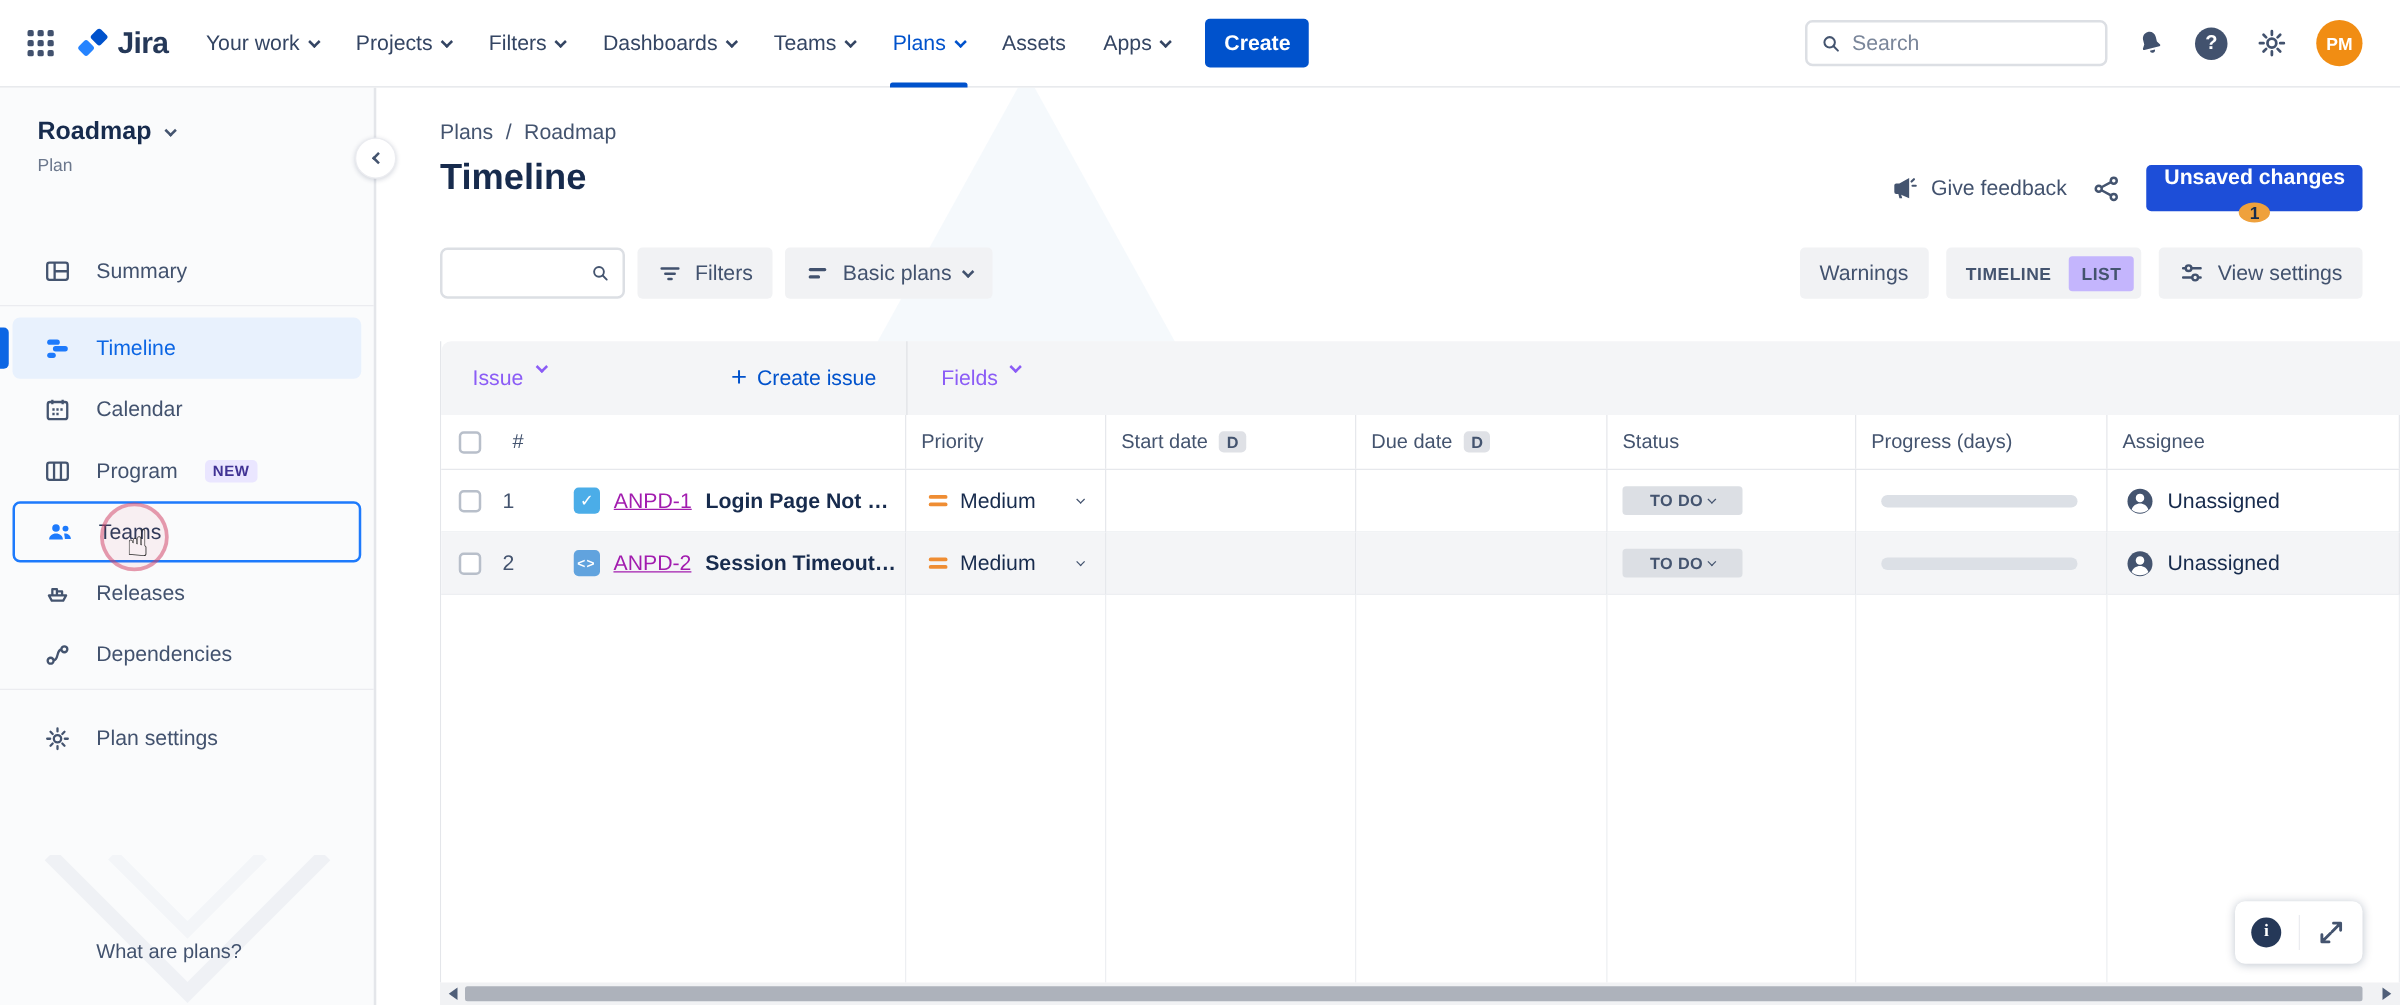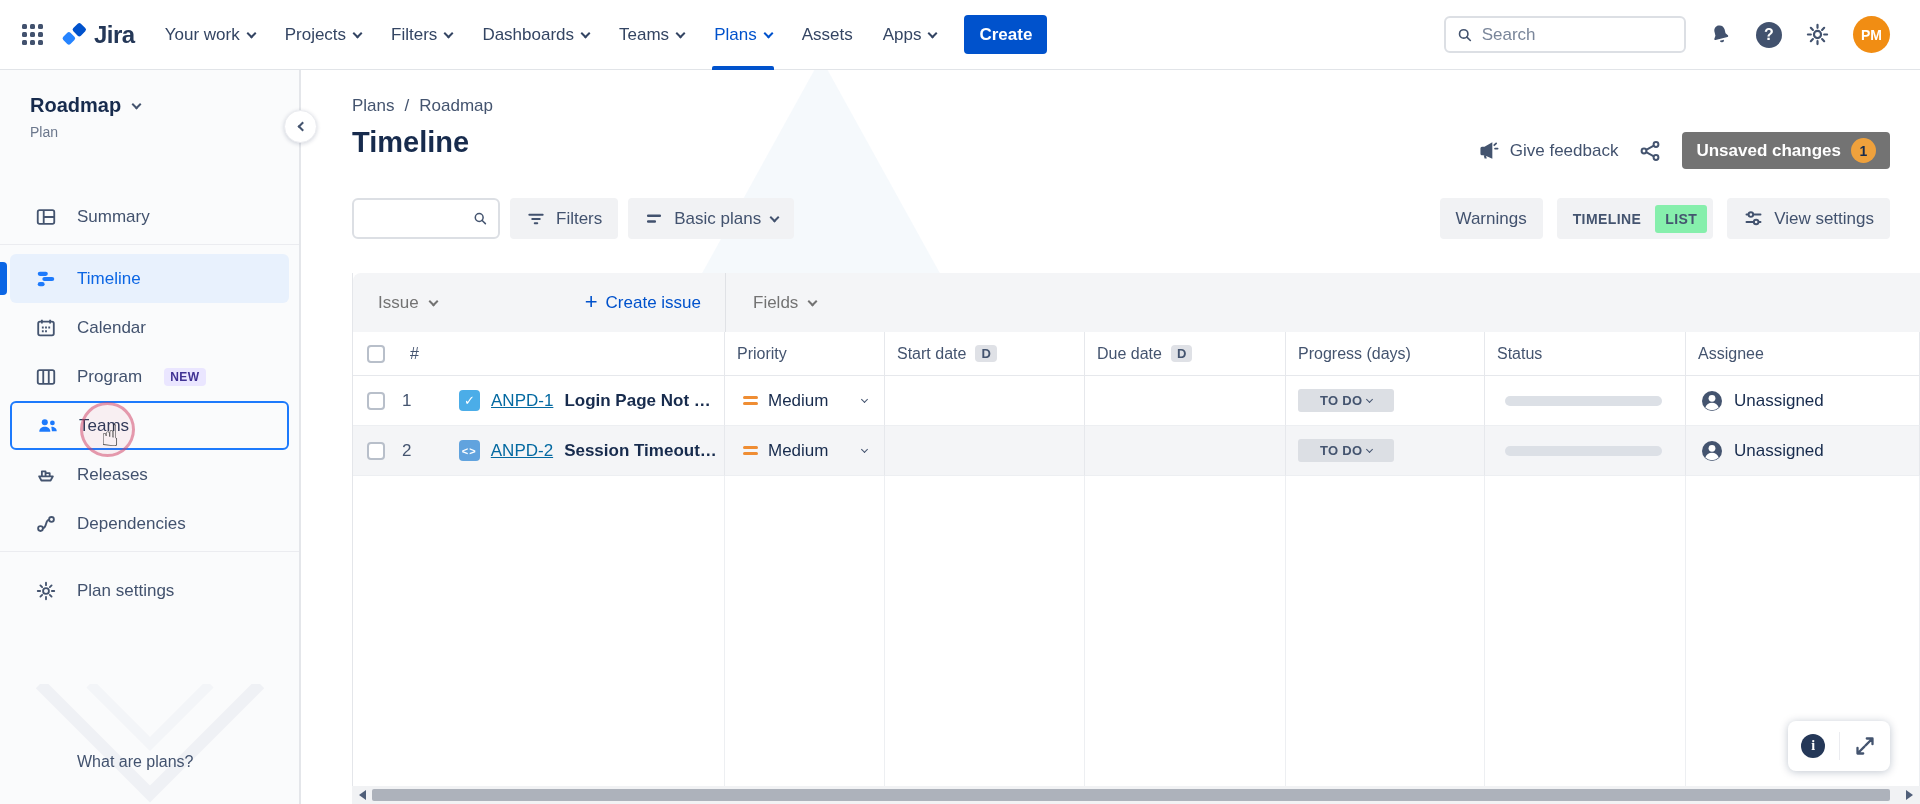--- a/index.html
+++ b/index.html
@@ -76,44 +76,44 @@
   .wm1 { left:310px; top:-12px; width:420px; height:380px; background:#F3F7FB;
     clip-path:polygon(50% 0,0 100%,100% 100%); opacity:.8; }
   .wm2 { left:120px; top:420px; width:460px; height:240px; background:#F6F9FC;
     clip-path:polygon(0 0,50% 100%,100% 0,88% 0,50% 76%,12% 0); opacity:.8; }
   .breadcrumbs { position:absolute; left:51px; top:26px; display:flex; gap:10px; font-size:17px; color:#44546F; z-index:2;}
   .breadcrumbs a { color:#44546F; text-decoration:none; cursor:pointer; }
   .page-title { position:absolute; left:51px; top:56px; font-size:29px; font-weight:700; color:#172B4D; z-index:2; }
   .head-actions { position:absolute; right:30px; top:62px; display:flex; align-items:center; gap:20px; z-index:2; }
   .feedback { display:flex; align-items:center; gap:10px; font-size:17px; color:#42526E; cursor:pointer; }
   .share-btn { cursor:pointer; }
-  .unsaved-btn { background:#737373; color:#fff; border:none; border-radius:4px; height:37px;
-    font-size:17px; font-weight:600; padding:0 14px; display:flex; align-items:center; gap:10px; cursor:pointer; }
+  .unsaved-btn { background:#1d4ed8; color:#fff; border:none; border-radius:4px; height:37px;
+    font-size:17px; font-weight:600; padding:0 14px; display:flex; align-items:center; gap:10px; cursor:pointer;flex-direction:column; }
   .unsaved-badge { width:25px; height:25px; border-radius:50%; background:#EFA13C; color:#172B4D;
     font-size:14px; font-weight:700; display:flex; align-items:center; justify-content:center; }
 
   .toolbar { position:absolute; left:51px; right:30px; top:128px; display:flex; align-items:center; z-index:2; }
   .tb-search { width:148px; height:41px; border:2px solid #DCDFE4; border-radius:6px; background:#fff;
     display:flex; align-items:center; padding:0 10px; }
   .tb-search input { border:none; outline:none; width:100%; font-size:17px; background:transparent; }
   .tb-btn { height:41px; background:#F1F2F4; border:none; border-radius:4px; display:flex; align-items:center;
     gap:10px; padding:0 16px; font-size:17px; font-weight:500; color:#42526E; cursor:pointer; }
   .tb-btn .chev { color:#42526E; }
   .tb-left { display:flex; align-items:center; gap:10px; }
   .tb-right { margin-left:auto; display:flex; align-items:flex-start; gap:14px; }
   .seg { background:#F1F2F4; border-radius:4px; height:41px; display:flex; align-items:center; padding:0 6px; gap:4px; }
   .seg .seg-opt { font-size:14px; font-weight:700; color:#44546F; letter-spacing:.4px; padding:6px 10px;
     border-radius:3px; cursor:pointer; }
-  .seg .seg-opt.selected { background:#86efac; }
+  .seg .seg-opt.selected { background:#c4b5fd; }
 
   
   .table { position:absolute; left:51px; top:203px; right:0; bottom:18px; border-left:1px solid #E4E6EA; z-index:2; background:transparent; }
   .issue-bar { height:59px; background:#F4F5F7; border-radius:8px 0 0 0; display:flex; align-items:center; }
   .ib-first { width:372px; display:flex; align-items:center; padding:0 24px 0 25px; }
-  .menu-btn { display:flex; align-items:center; gap:11px; font-size:17px; font-weight:500; color:#737373; cursor:pointer; }
+  .menu-btn { display:flex; align-items:flex-start; gap:11px; font-size:17px; font-weight:500; color:#8b5cf6; cursor:pointer; }
   .create-issue { margin-left:auto; display:flex; align-items:center; gap:8px; color:#0052CC;
     font-size:17px; font-weight:500; cursor:pointer; }
   .plus-glyph { font-size:22px; font-weight:500; line-height:1; margin-top:-2px; }
   .ib-div { width:1px; height:59px; background:#E0E2E6; }
   .fields-menu { margin-left:27px; }
   .grid { display:grid; grid-template-columns:372px 160px 200px 201px 199px 201px 1fr; background:#fff; }
   .grid > div { border-right:1px solid #E6E8EC; display:flex; align-items:center; }
   .hdr { height:44px; border-bottom:1px solid #E6E8EC; font-size:16px; color:#44546F; }
   .hdr > div { padding-left:12px; gap:9px; }
   .hdr .c-issue { padding-left:14px; }
@@ -123,21 +123,21 @@
     padding:1px 6px; }
   .row { height:50px; font-size:17px; }
   .row.alt > div { background:#F4F5F7; }
   .row > div { border-bottom:1px solid #EDEFF2; }
   .c-issue { padding-left:14px; }
   .idx { margin-left:17px; width:14px; color:#44546F; }
   .type-ic { margin-left:44px; width:21px; height:21px; border-radius:4px; color:#fff; font-size:13px;
     font-weight:700; display:flex; align-items:center; justify-content:center; flex:none; }
   .type-task { background:#4BADE8; }
   .type-code { background:#61A3DE; font-size:11px; letter-spacing:1px; }
-  .issue-key { margin-left:11px; color:#0369a1; text-decoration:underline; cursor:pointer; white-space:nowrap; }
+  .issue-key { margin-left:11px; color:#a21caf; text-decoration:underline; cursor:pointer; white-space:nowrap; }
   .summary { margin-left:11px; font-weight:600; color:#172B4D; white-space:nowrap; overflow:hidden;
     text-overflow:ellipsis; padding-right:6px; }
   .c-priority { position:relative; padding-left:18px; gap:10px; cursor:pointer; }
   .prio-ic { width:15px; display:flex; flex-direction:column; gap:3px; }
   .prio-ic i { height:3.2px; background:#EF8D33; border-radius:2px; }
   .c-priority .chev { position:absolute; right:17px; color:#42526E; }
   .c-status { padding-left:12px; }
   .status-chip { background:#DCDFE4; color:#44546F; font-size:13px; font-weight:700; letter-spacing:.3px;
     border-radius:3px; padding:4px 22px; display:flex; align-items:center; gap:5px; cursor:pointer; }
   .c-progress { padding-left:20px; }
@@ -448,22 +448,22 @@
       </div>
       <div>Priority</div>
       <div>
         <span>Start date</span>
         <span class="d-badge">D</span>
       </div>
       <div>
         <span>Due date</span>
         <span class="d-badge">D</span>
       </div>
+      <div>Status</div>
       <div>Progress (days)</div>
-      <div>Status</div>
       <div>Assignee</div>
     </div>
 
     <div class="grid row">
       <div class="c-issue">
         <span class="checkbox"></span>
         <span class="idx">1</span>
         <span class="type-ic type-task">✓</span>
         <a class="issue-key">ANPD-1</a>
         <span class="summary">Login Page Not Re...</span>

